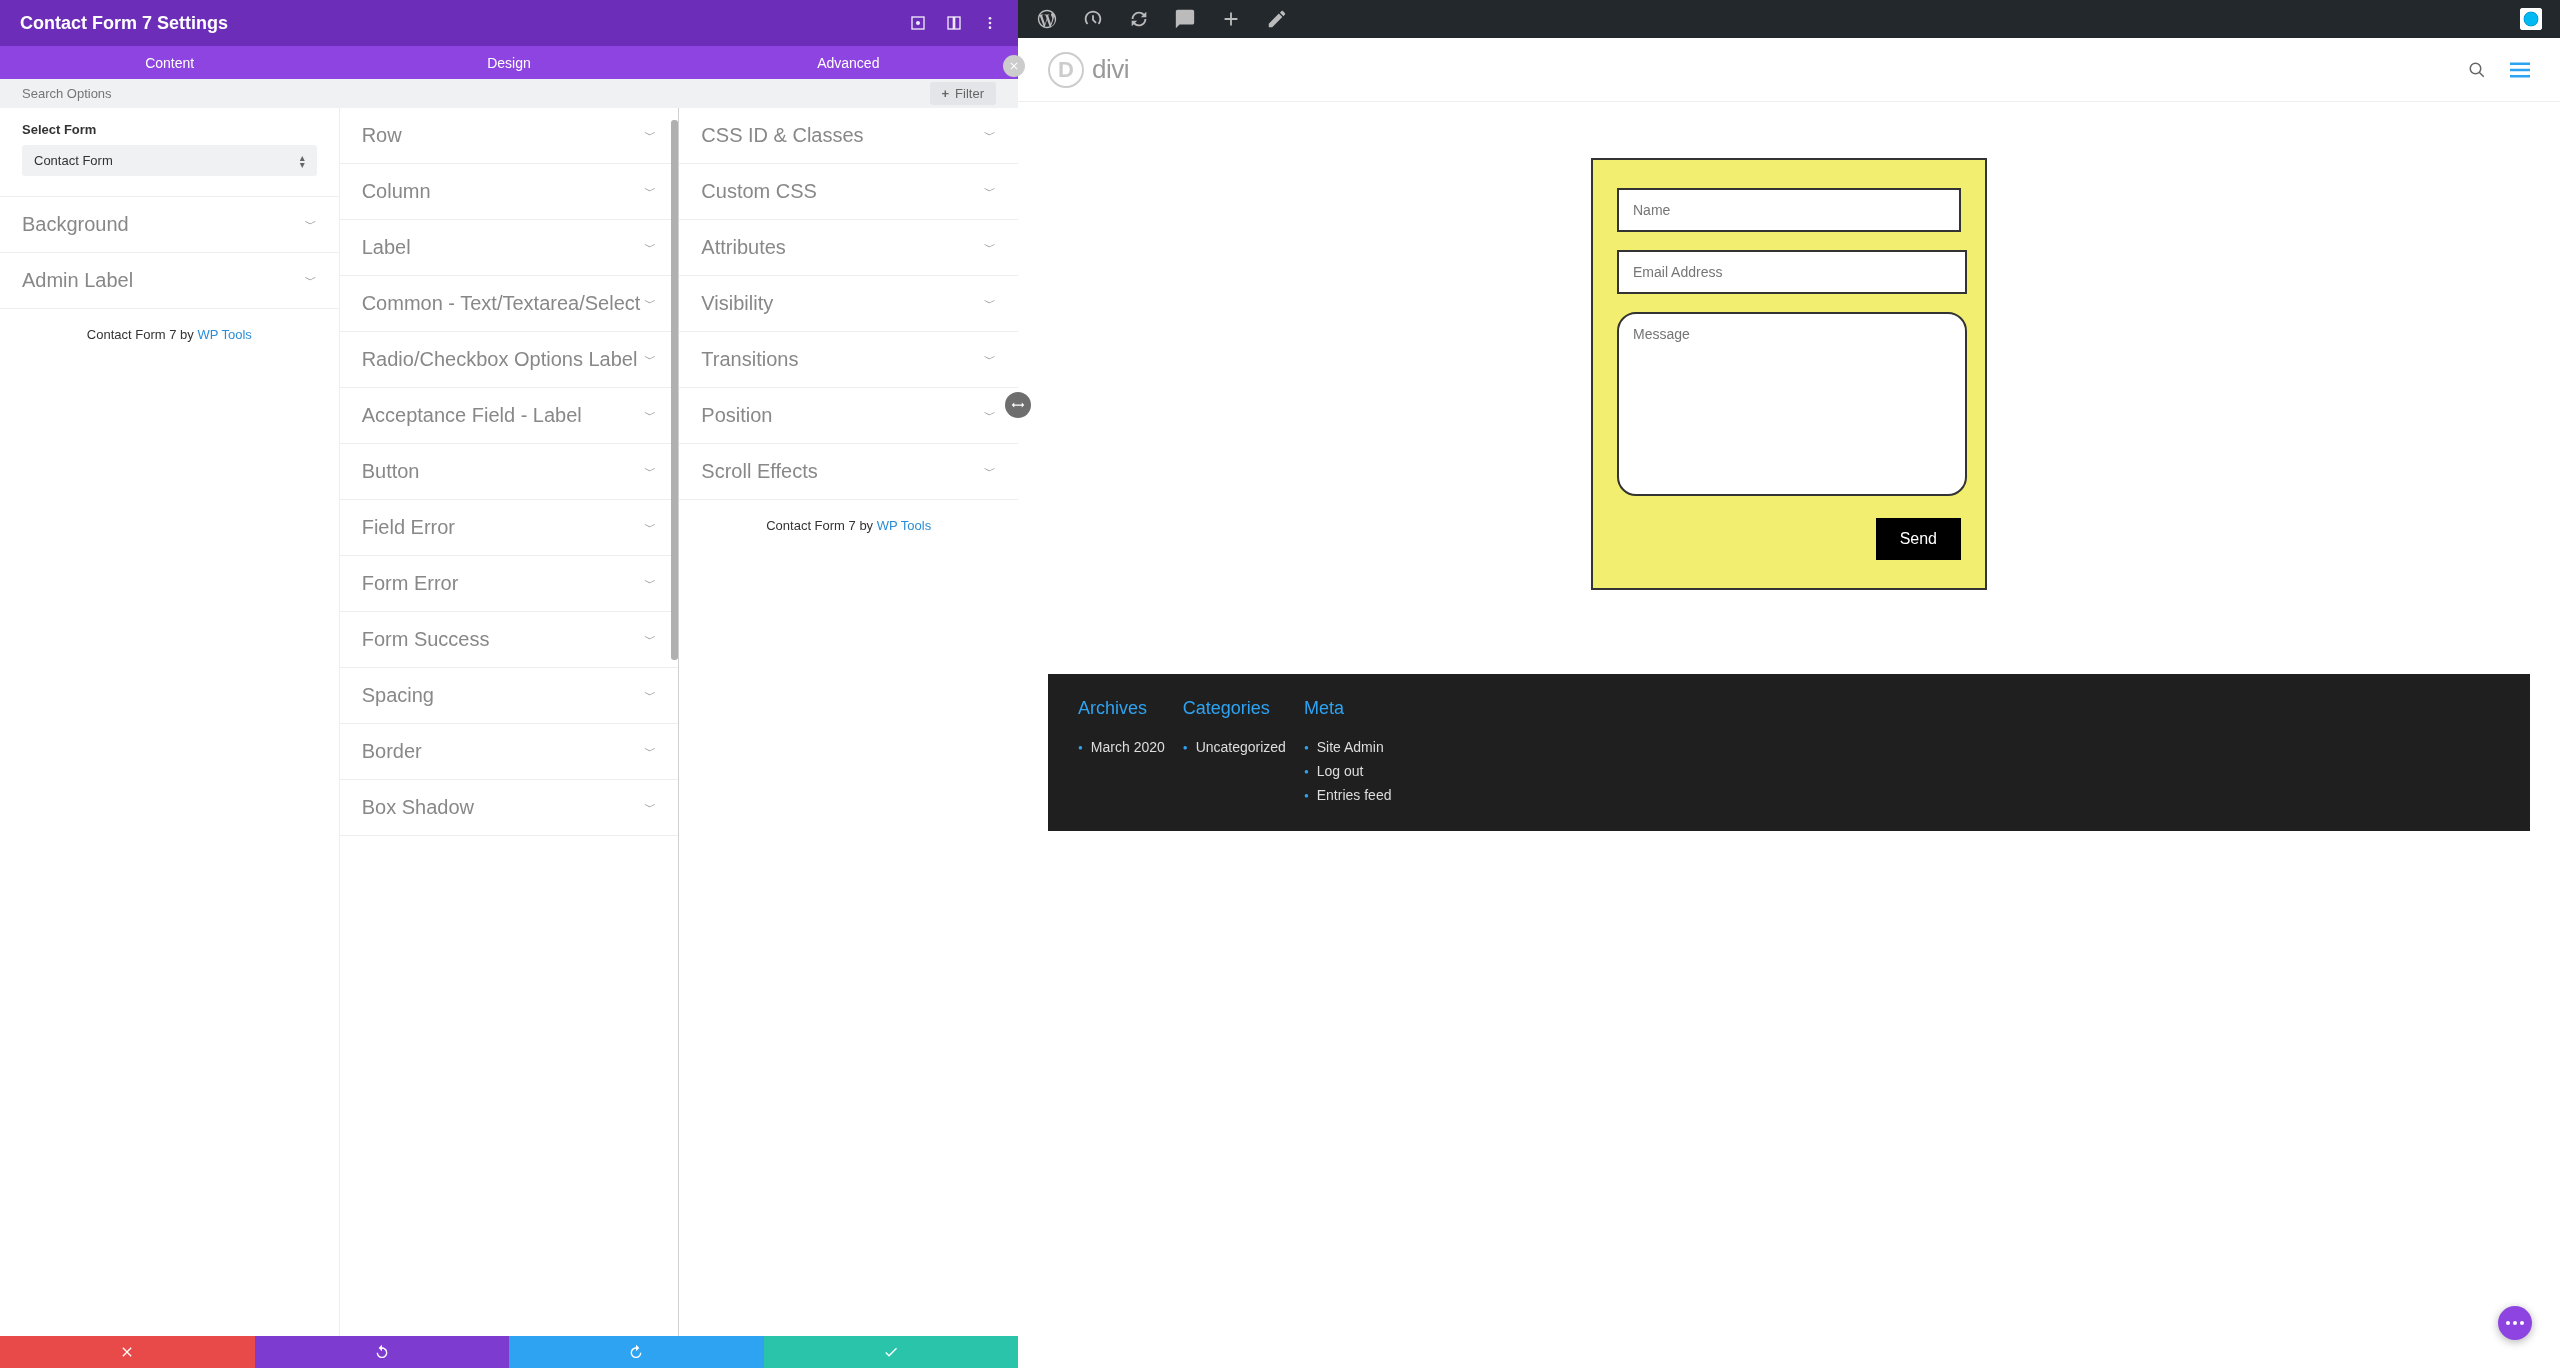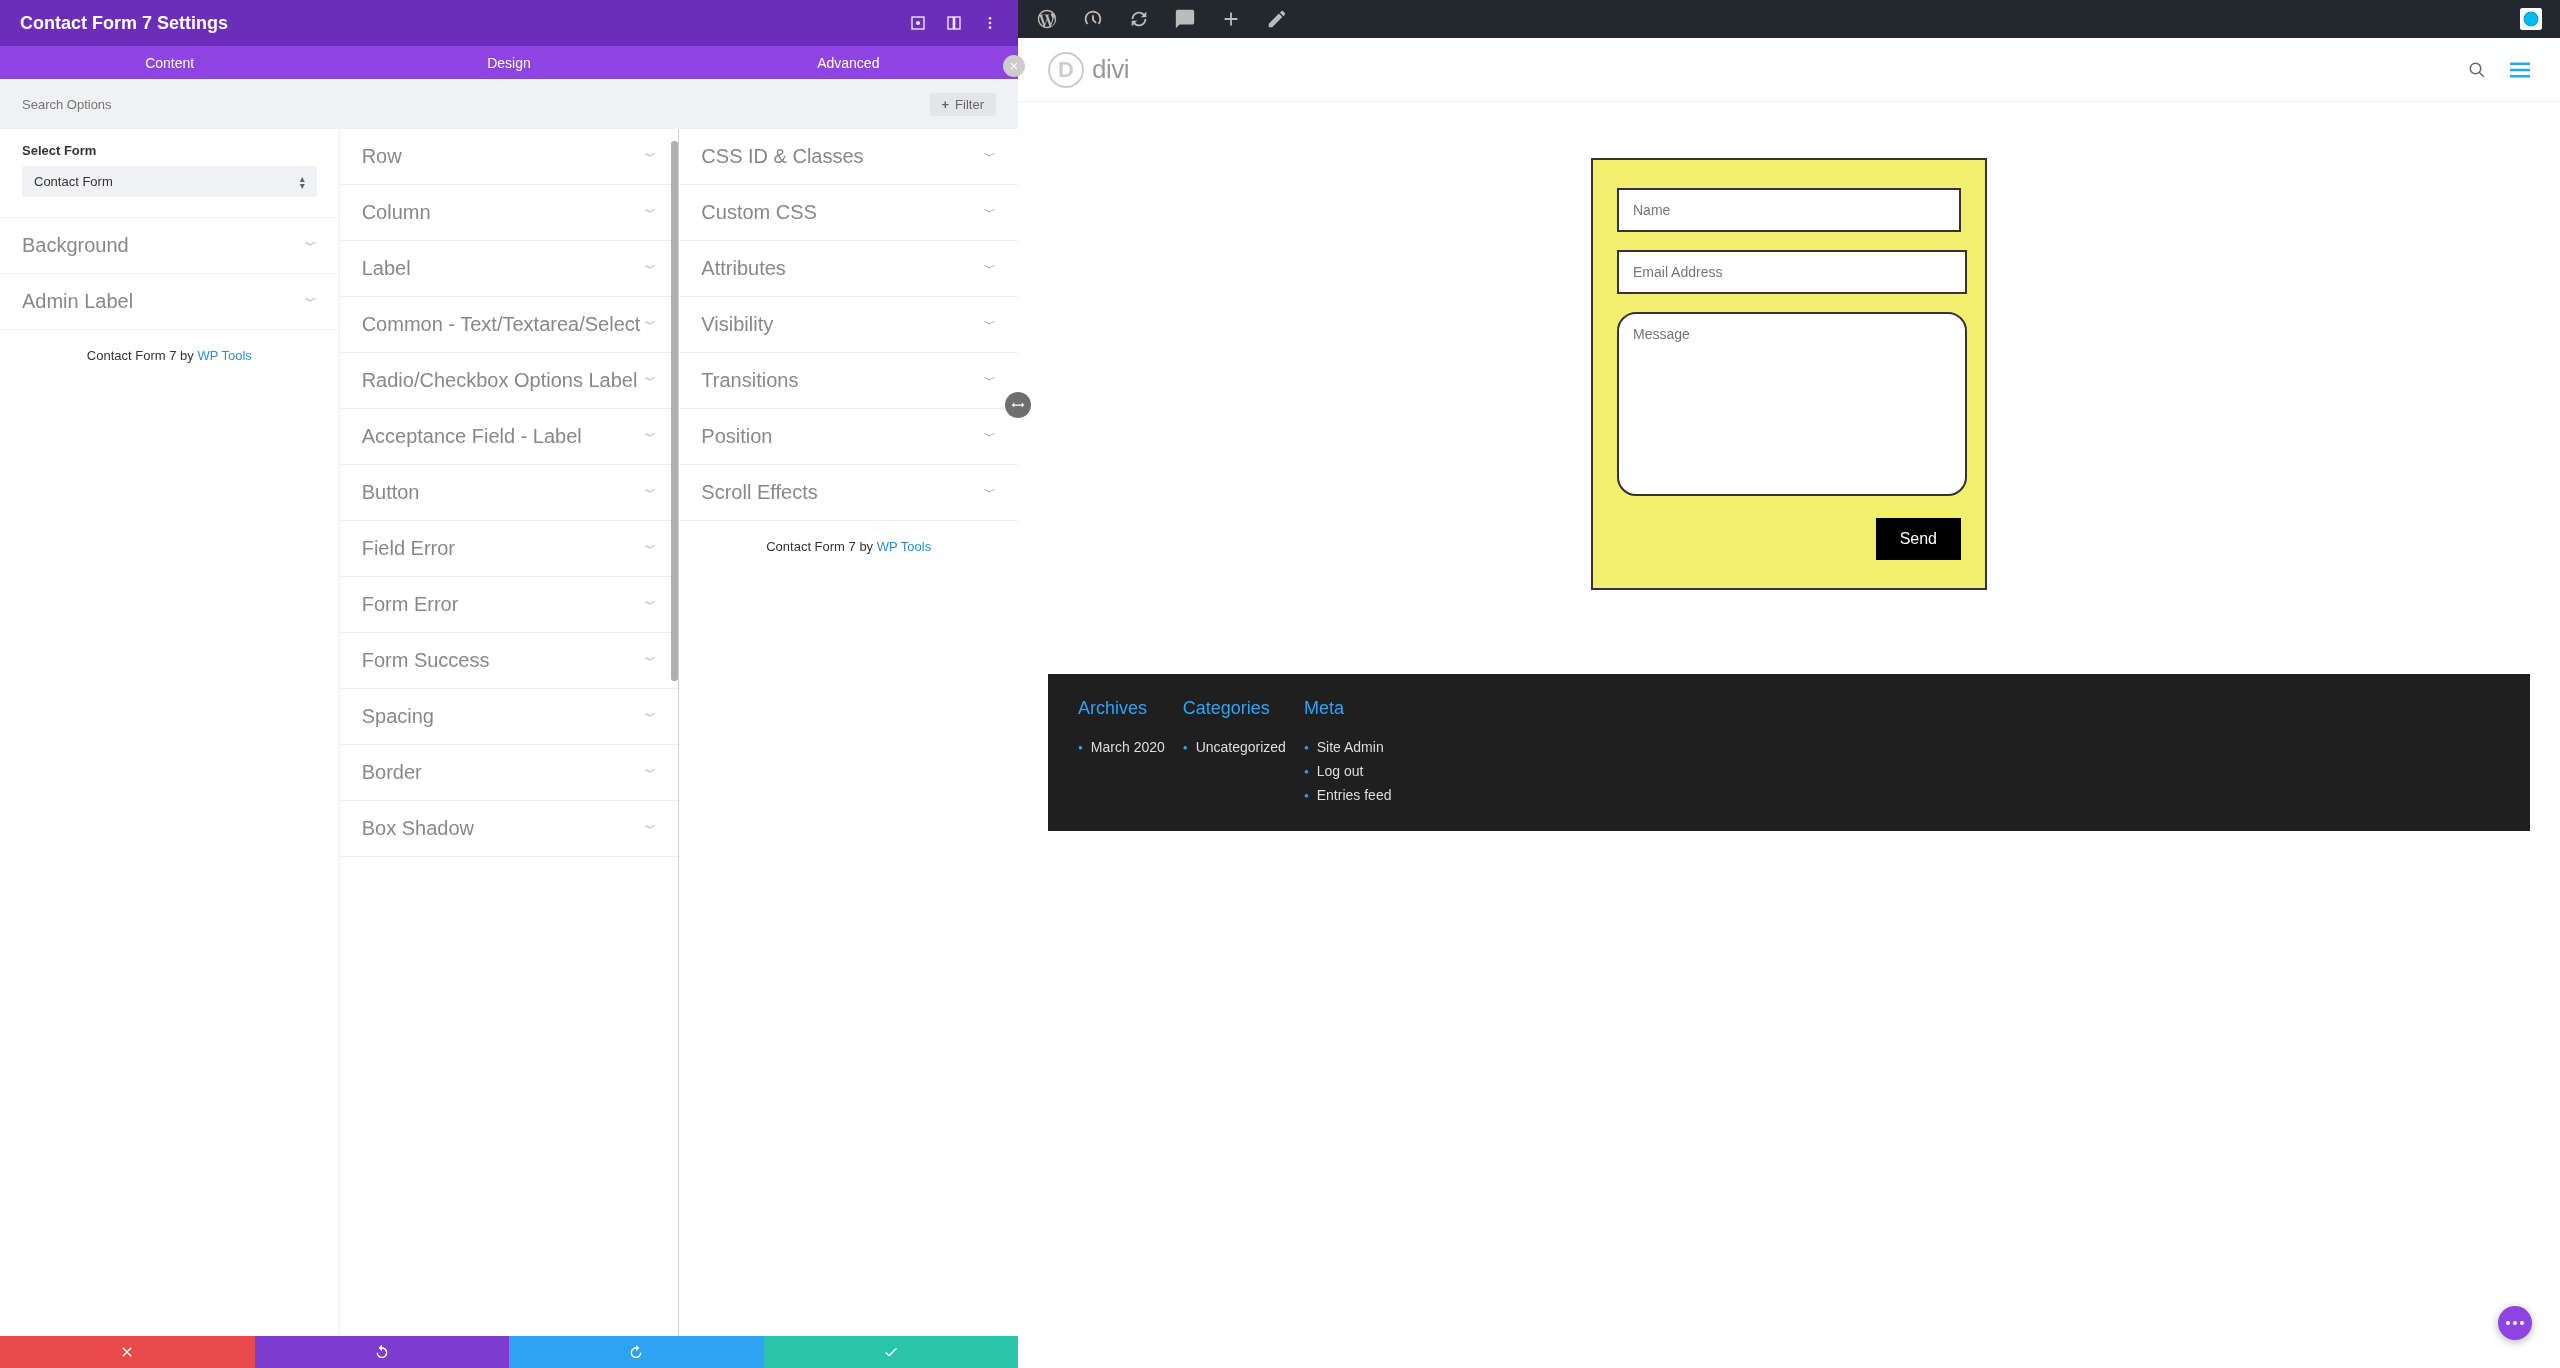--- a/index.html
+++ b/index.html
@@ -5,21 +5,21 @@
 * { margin: 0; padding: 0; box-sizing: border-box; }
 body { font-family: -apple-system, BlinkMacSystemFont, "Segoe UI", Helvetica, Arial, sans-serif; height: 100vh; overflow: hidden; background: #fff; }
 .app { display: flex; height: 100vh; }
 .settings-panel { width: 1018px; display: flex; flex-direction: column; background: #fff; position: relative; }
 .panel-header { background: #6c2eb9; color: #fff; height: 46px; display: flex; align-items: center; padding: 0 20px; justify-content: space-between; }
 .panel-title { font-size: 18px; font-weight: 600; }
 .panel-header-icons { display: flex; gap: 20px; align-items: center; }
 .panel-header-icons svg { fill: #fff; opacity: 0.9; cursor: pointer; }
 .panel-tabs { background: #8e44e0; height: 33px; display: flex; }
 .panel-tab { flex: 1; color: #fff; font-size: 14px; display: flex; align-items: center; justify-content: center; cursor: pointer; }
-.search-bar { background: #f0f1f3; height: 50px; display: flex; align-items: center; padding: 0 22px; justify-content: space-between; gap: 41px; }
+.search-bar { background: #f0f1f3; height: 29px; display: flex; align-items: center; padding: 0 22px; justify-content: space-between; gap: 41px; }
 .search-input { border: none; background: transparent; font-size: 13px; color: #888; outline: none; flex: 1; }
 .filter-btn { background: #e3e5e8; padding: 4px 12px; border-radius: 3px; font-size: 13px; color: #666; display: flex; align-items: center; gap: 6px; cursor: pointer; }
 .panel-body { flex: 1; display: flex; overflow: hidden; }
 .panel-col { flex: 1; overflow-y: auto; }
 .panel-col-1 { border-right: 1px solid #eee; }
 .panel-col-2 { border-right: 1px solid #d0d0d0; position: relative; }
 .scrollbar-indicator { position: absolute; right: 0; top: 12px; width: 7px; height: 540px; background: #b0b0b0; border-radius: 3px; }
 .section-header { padding: 16px 22px; display: flex; justify-content: space-between; align-items: center; cursor: pointer; border-bottom: 1px solid #eee; }
 .section-title { font-size: 20px; color: #888; font-weight: 400; }
 .section-title.active { color: #2b8dd6; }

